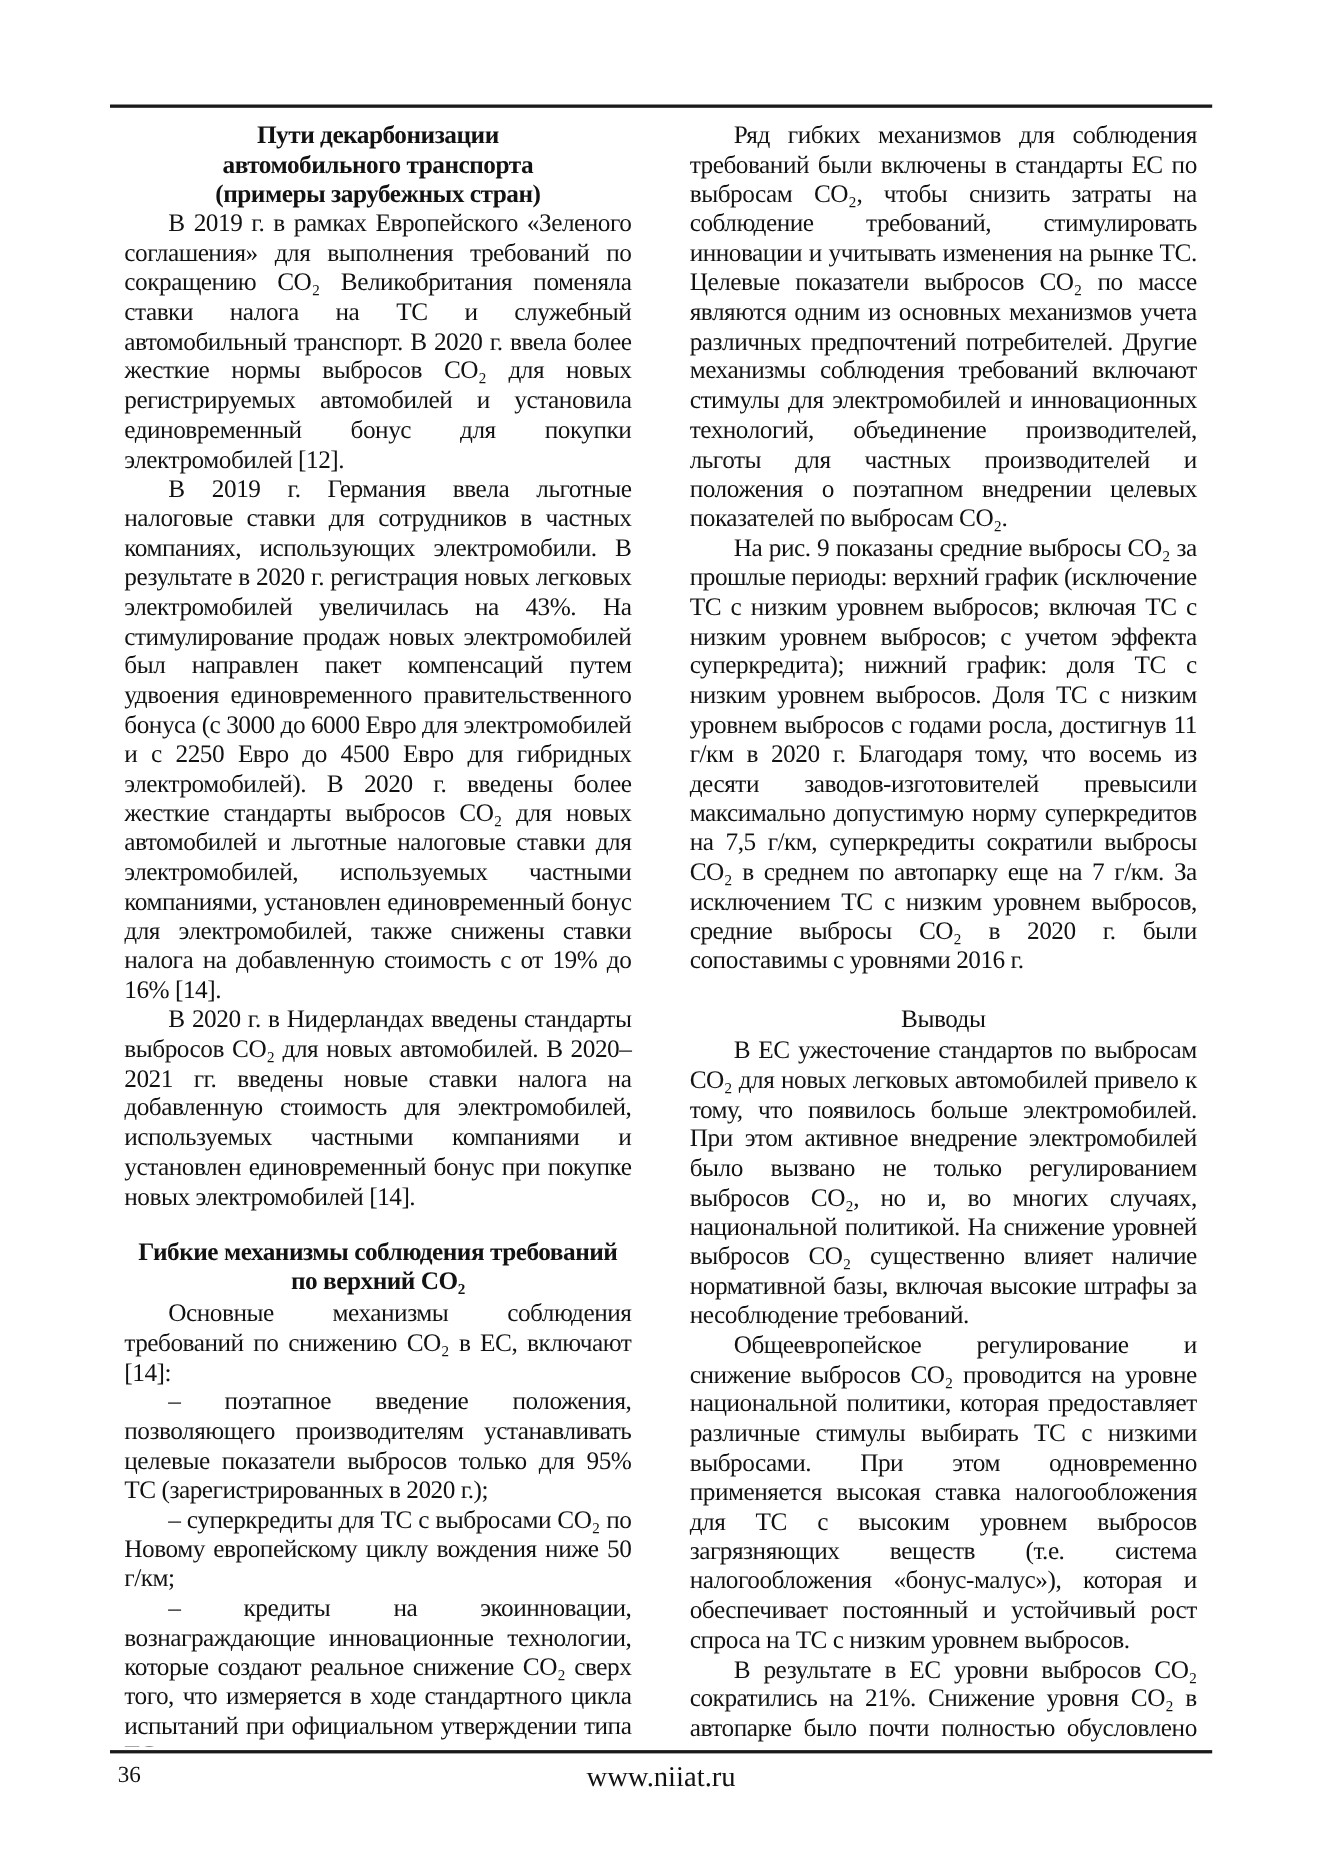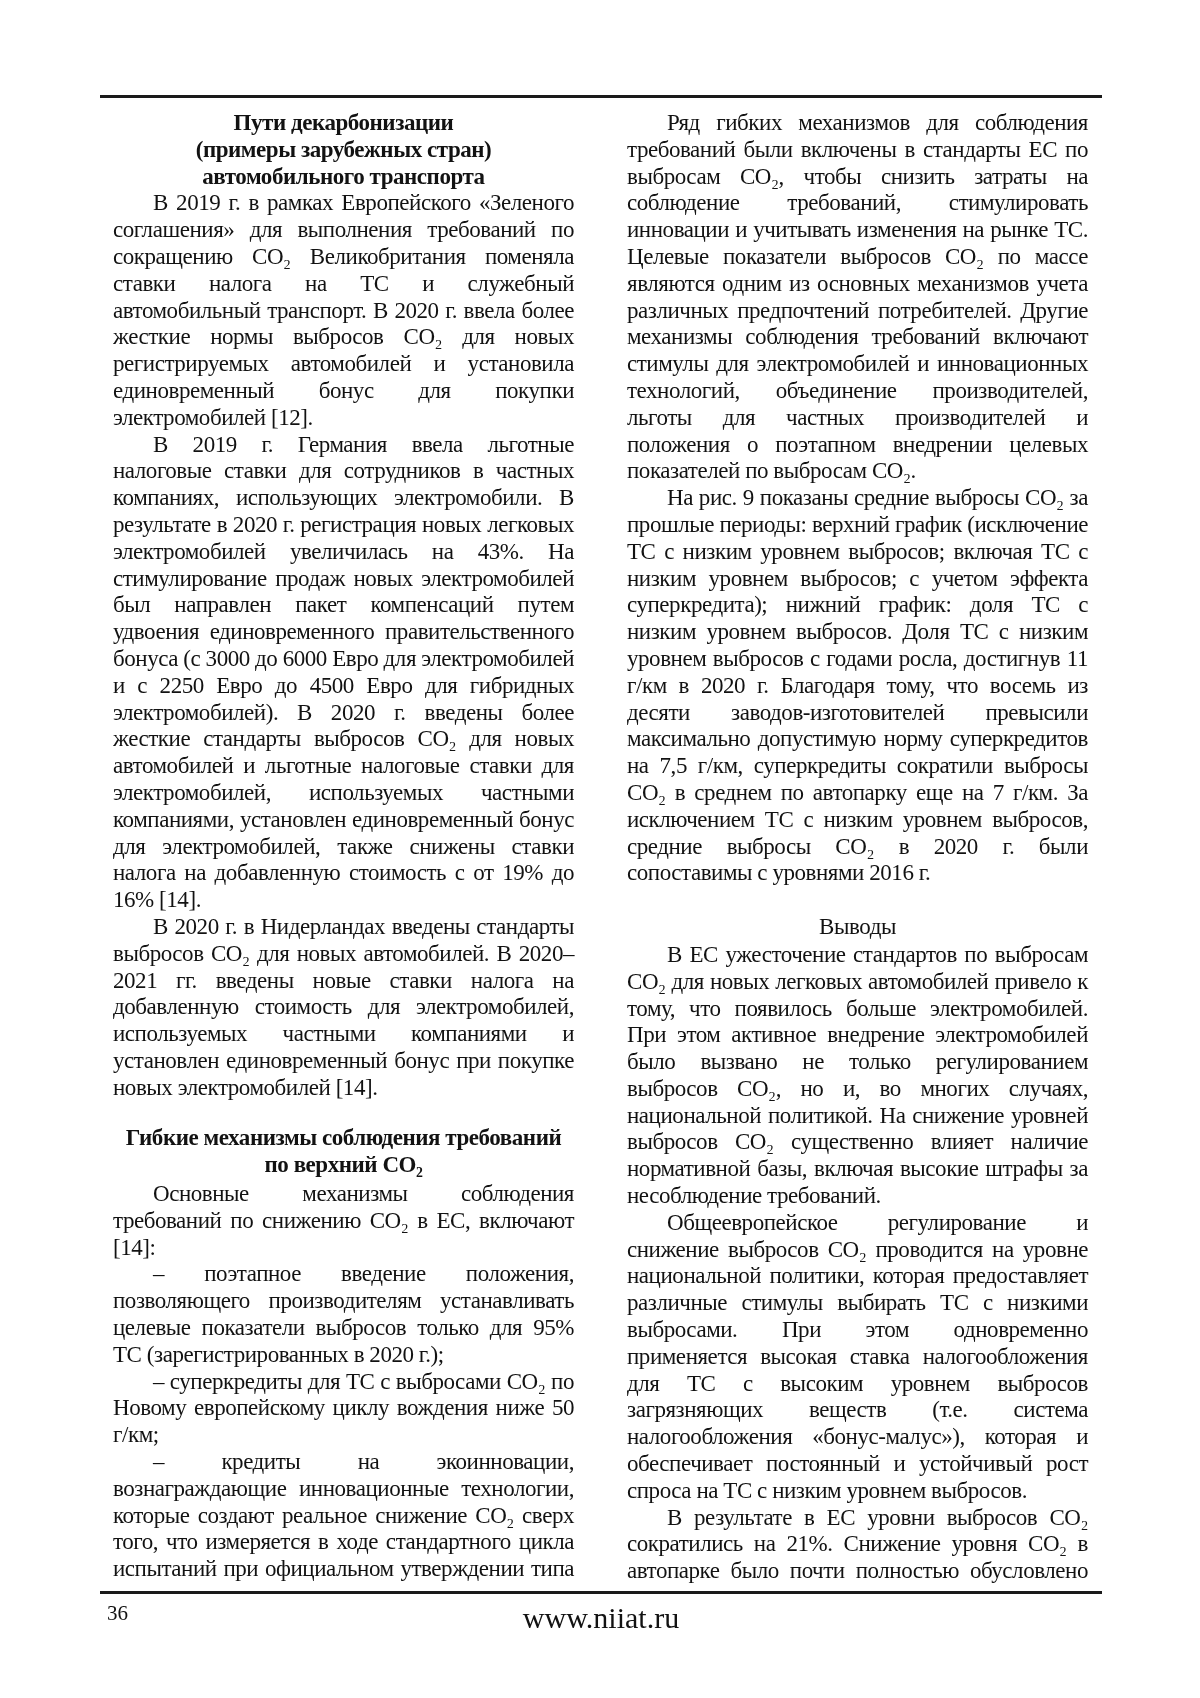--- a/index.html
+++ b/index.html
@@ -74,38 +74,38 @@
     left: 107px;
     font-size: 21px;
     letter-spacing: 0;
   }
   .footer-site {
     position: absolute;
     top: 1601px;
     left: 113px;
     width: 976px;
     text-align: center;
-    font-size: 30px;
+    font-size: 26px;
     letter-spacing: 0;
   }
 </style>
 </head>
 <body>
 
 <div class="page">
 
   <div class="rule rule-top"></div>
 
   <div class="content">
 
     <div class="col">
       <div class="article-title">
         <span class="heading-line">Пути декарбонизации</span>
+        <span class="heading-line">автомобильного транспорта</span>
         <span class="heading-line">(примеры зарубежных стран)</span>
-        <span class="heading-line">автомобильного транспорта</span>
       </div>
       <p>В 2019 г. в рамках Европейского «Зеленого соглашения» для выполнения требований по сокращению CO₂ Великобритания поменяла ставки налога на ТС и служебный автомобильный транспорт. В 2020 г. ввела более жесткие нормы выбросов CO₂ для новых регистрируемых автомобилей и установила единовременный бонус для покупки электромобилей [12].</p>
       <p>В 2019 г. Германия ввела льготные налоговые ставки для сотрудников в частных компаниях, использующих электромобили. В результате в 2020 г. регистрация новых легковых электромобилей увеличилась на 43%. На стимулирование продаж новых электромобилей был направлен пакет компенсаций путем удвоения единовременного правительственного бонуса (с 3000 до 6000 Евро для электромобилей и с 2250 Евро до 4500 Евро для гибридных электромобилей). В 2020 г. введены более жесткие стандарты выбросов CO₂ для новых автомобилей и льготные налоговые ставки для электромобилей, используемых частными компаниями, установлен единовременный бонус для электромобилей, также снижены ставки налога на добавленную стоимость с от 19% до 16% [14].</p>
       <p>В 2020 г. в Нидерландах введены стандарты выбросов CO₂ для новых автомобилей. В 2020–2021 гг. введены новые ставки налога на добавленную стоимость для электромобилей, используемых частными компаниями и установлен единовременный бонус при покупке новых электромобилей [14].</p>
       <div class="subheading">
         <span class="heading-line">Гибкие механизмы соблюдения требований</span>
         <span class="heading-line">по верхний CO₂</span>
       </div>
       <p>Основные механизмы соблюдения требований по снижению CO₂ в ЕС, включают [14]:</p>
       <p>– поэтапное введение положения, позволяющего производителям устанавливать целевые показатели выбросов только для 95% ТС (зарегистрированных в 2020 г.);</p>

